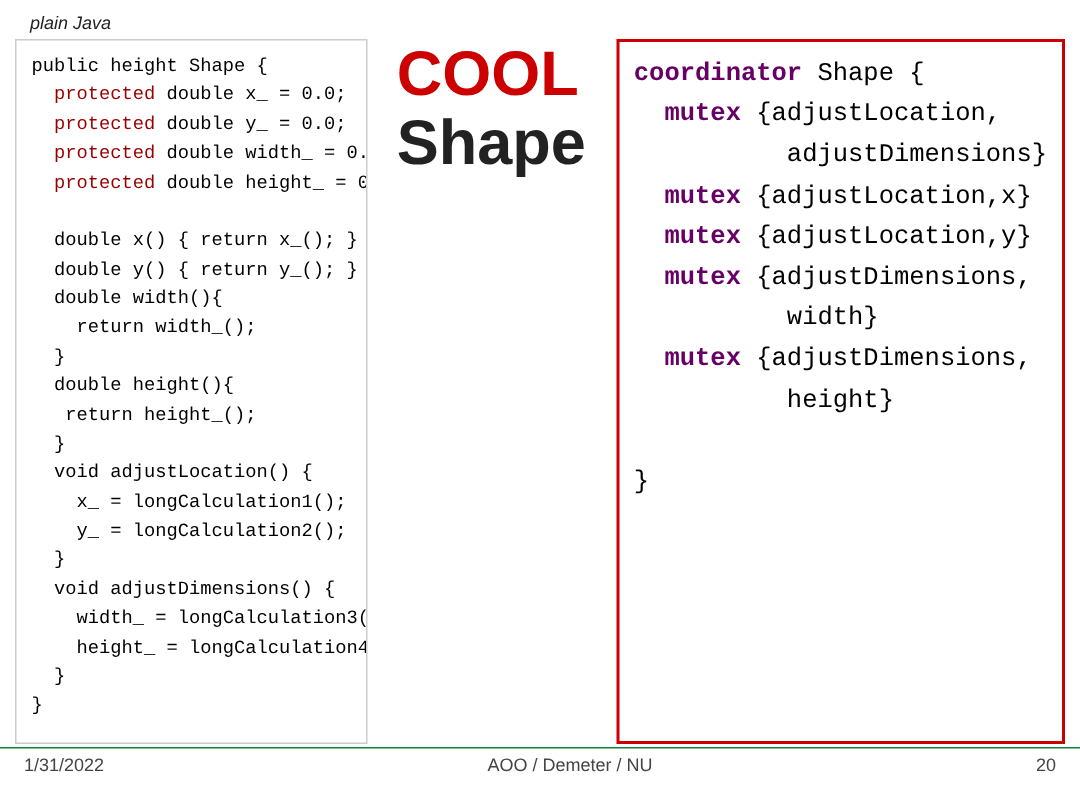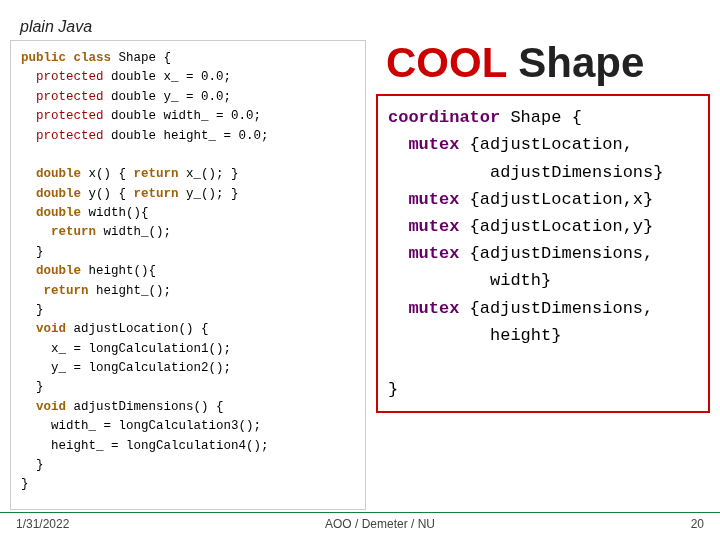--- a/index.html
+++ b/index.html
@@ -6,22 +6,22 @@
     body {
       width: 720px;
       height: 540px;
       background: #fff;
       font-family: 'Courier New', Courier, monospace;
       font-size: 13px;
       overflow: hidden;
     }
 
     .slide-header {
-      padding: 18px 20px 4px 20px;
-      font-size: 16px;
+      padding: 8px 20px 4px 20px;
+      font-size: 12px;
       color: #222;
       font-family: Arial, sans-serif;
       font-style: italic;
     }
 
     .main-content {
       display: flex;
       flex-direction: row;
       padding: 0 10px;
       gap: 10px;
@@ -37,22 +37,22 @@
       font-size: 12.5px;
       line-height: 1.55;
       white-space: pre;
       overflow: hidden;
     }
 
     
     .right-panel {
       flex: 1;
       display: flex;
-      flex-direction: column;
-      gap: 8px;
+      flex-direction: row;
+      gap: 20px;
     }
 
     .cool-title {
       font-family: Arial, sans-serif;
       font-size: 42px;
       font-weight: bold;
       color: #222;
       padding-left: 10px;
       line-height: 1.1;
     }
@@ -63,21 +63,21 @@
     .cool-code-box {
       border: 2px solid #cc0000;
       padding: 8px 10px;
       font-size: 17px;
       line-height: 1.6;
       white-space: pre;
       background: #fff;
     }
 
     
-    .kw { color: #a16207; font-weight: bold; }       
+    .kw { color: #000000; font-weight: normal; }       
     .kw2 { color: #990000; font-weight: normal; }      
     .kw3 { color: #660066; font-weight: bold; }
 
     .footer {
       display: flex;
       flex-direction: row;
       justify-content: space-between;
       align-items: center;
       padding: 4px 16px;
       font-family: Arial, sans-serif;
@@ -89,21 +89,21 @@
   </style>
 </head>
 <body>
 
 <div class="slide-header">
   <span>plain Java</span>
 </div>
 
 <div class="main-content">
 
-  <div class="left-panel" id="left-code"><span class="kw">public </span><span class="kw">class </span>Shape {
+  <div class="left-panel" id="left-code"><span class="kw">public </span><span class="kw">height </span>Shape {
   <span class="kw2">protected</span> double x_ = 0.0;
   <span class="kw2">protected</span> double y_ = 0.0;
   <span class="kw2">protected</span> double width_ = 0.0;
   <span class="kw2">protected</span> double height_ = 0.0;
 
   <span class="kw">double</span> x() { <span class="kw">return</span> x_(); }
   <span class="kw">double</span> y() { <span class="kw">return</span> y_(); }
   <span class="kw">double</span> width(){
     <span class="kw">return</span> width_();
   }

